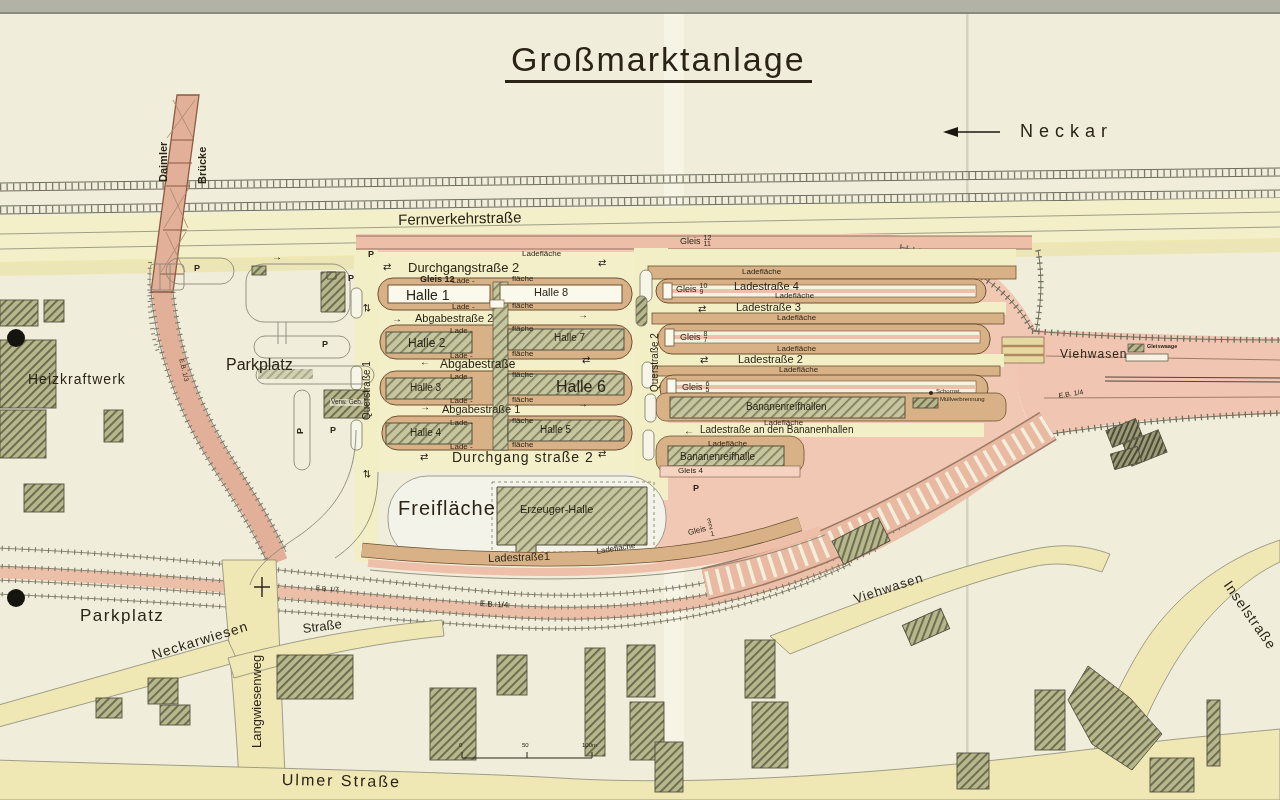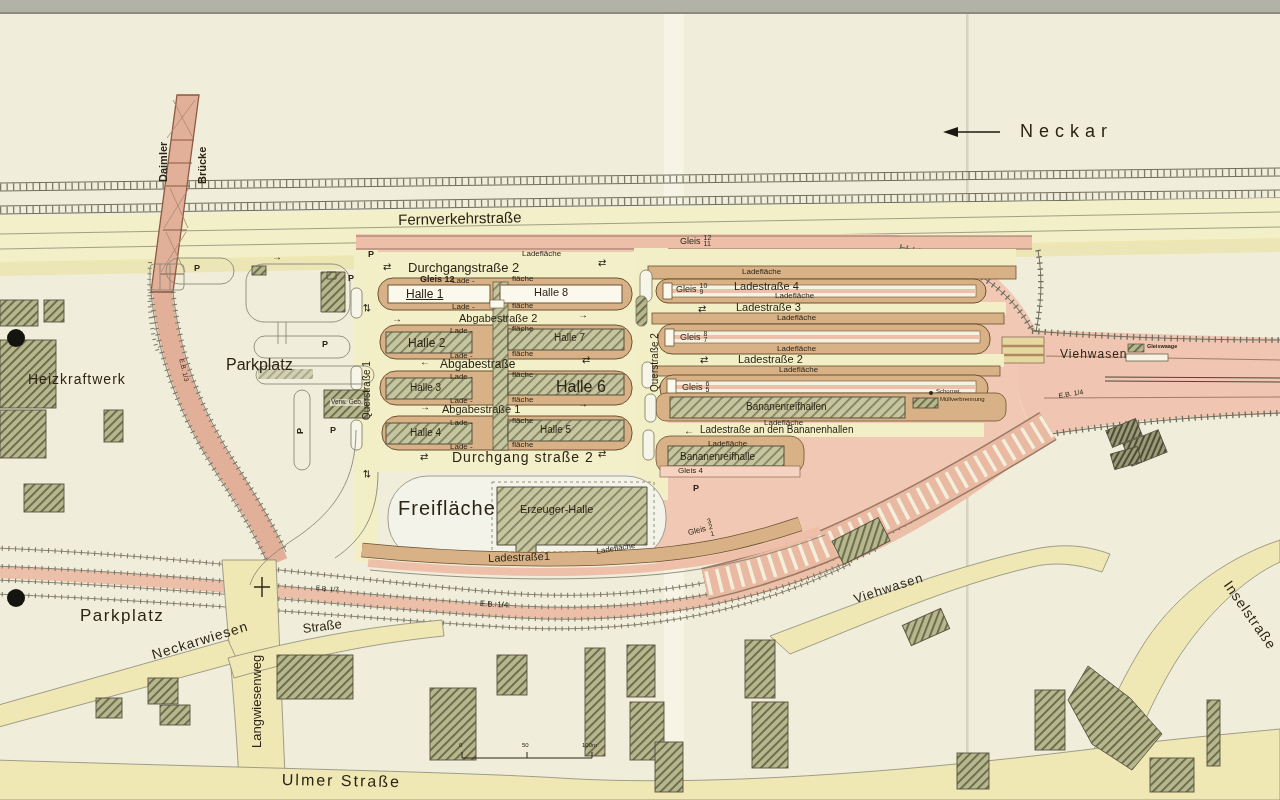--- a/index.html
+++ b/index.html
@@ -258,20 +258,21 @@
   <g>
     <circle cx="16" cy="338" r="9" fill="#16140f"></circle>
     <circle cx="16" cy="598" r="9" fill="#16140f"></circle>
     <path d="M948,132 L1000,132" stroke="#1c1810" stroke-width="1.6" fill="none"></path>
     <polygon points="958,127 943,132 958,137" fill="#1c1810"></polygon>
     <circle cx="931" cy="393" r="2" fill="#2b2416"></circle>
     <path d="M462,758 L592,758 M462,752 L462,758 M527,752 L527,758 M592,752 L592,758" stroke="#2b2416" stroke-width="1" fill="none"></path>
   </g>
 </svg>
 
+  <div class="lbl title" style="left:505px;top:42px;">Großmarktanlage</div>
   <div class="lbl ls6" style="left:1020px;top:122px;font-size:18px;">Neckar</div>
 
   <div class="lbl vert b" style="left:158px;top:182px;font-size:11px;">Daimler</div>
   <div class="lbl vert b" style="left:197px;top:184px;font-size:11px;">Brücke</div>
 
   <div class="lbl" style="left:398px;top:212px;font-size:15px;transform:rotate(-1.2deg);">Fernverkehrstraße</div>
   <div class="lbl b" style="left:420px;top:237px;font-size:9px;margin-top:38px;">Gleis 12</div>
 
   <div class="lbl gleis-combo" style="left:680px;top:235px;">
     <span>Gleis</span><span class="stack"><i>12</i><i>11</i></span>
@@ -284,28 +285,28 @@
   </div>
   <div class="lbl gleis-combo" style="left:682px;top:381px;">
     <span>Gleis</span><span class="stack"><i>6</i><i>5</i></span>
   </div>
   <div class="lbl gleis-combo" style="left:686px;top:524px;transform:rotate(-14deg);font-size:8px;">
     <span>Gleis</span><span class="stack"><i>3</i><i>2</i><i>1</i></span>
   </div>
   <div class="lbl" style="left:678px;top:467px;font-size:8px;">Gleis 4</div>
 
   <div class="lbl" style="left:408px;top:261px;font-size:13px;">Durchgangstraße 2</div>
-  <div class="lbl" style="left:415px;top:313px;font-size:11px;margin-left:44px;">Abgabestraße 2</div>
+  <div class="lbl" style="left:415px;top:313px;font-size:11px;">Abgabestraße 2</div>
   <div class="lbl" style="left:440px;top:358px;font-size:12px;">Abgabestraße</div>
   <div class="lbl" style="left:442px;top:404px;font-size:11px;">Abgabestraße 1</div>
   <div class="lbl ls1" style="left:452px;top:450px;font-size:14px;">Durchgang straße 2</div>
   <div class="lbl vert" style="left:362px;top:420px;font-size:10px;">Querstraße 1</div>
   <div class="lbl vert" style="left:650px;top:392px;font-size:10px;">Querstraße 2</div>
 
-  <div class="lbl" style="left:406px;top:288px;font-size:12px;text-decoration:underline;">Halle 1</div>
+  <div class="lbl" style="left:406px;top:288px;font-size:14px;">Halle 1</div>
   <div class="lbl" style="left:534px;top:287px;font-size:11px;">Halle 8</div>
   <div class="lbl" style="left:408px;top:337px;font-size:12px;">Halle 2</div>
   <div class="lbl" style="left:538px;top:333px;font-size:10px;padding-left:16px;">Halle 7</div>
   <div class="lbl" style="left:410px;top:383px;font-size:10px;">Halle 3</div>
   <div class="lbl" style="left:556px;top:379px;font-size:16px;">Halle 6</div>
   <div class="lbl" style="left:410px;top:428px;font-size:10px;">Halle 4</div>
   <div class="lbl" style="left:540px;top:425px;font-size:10px;">Halle 5</div>
 
   <div class="lbl" style="left:452px;top:277px;font-size:8px;">Lade -</div>
   <div class="lbl" style="left:512px;top:275px;font-size:8px;">fläche</div>

